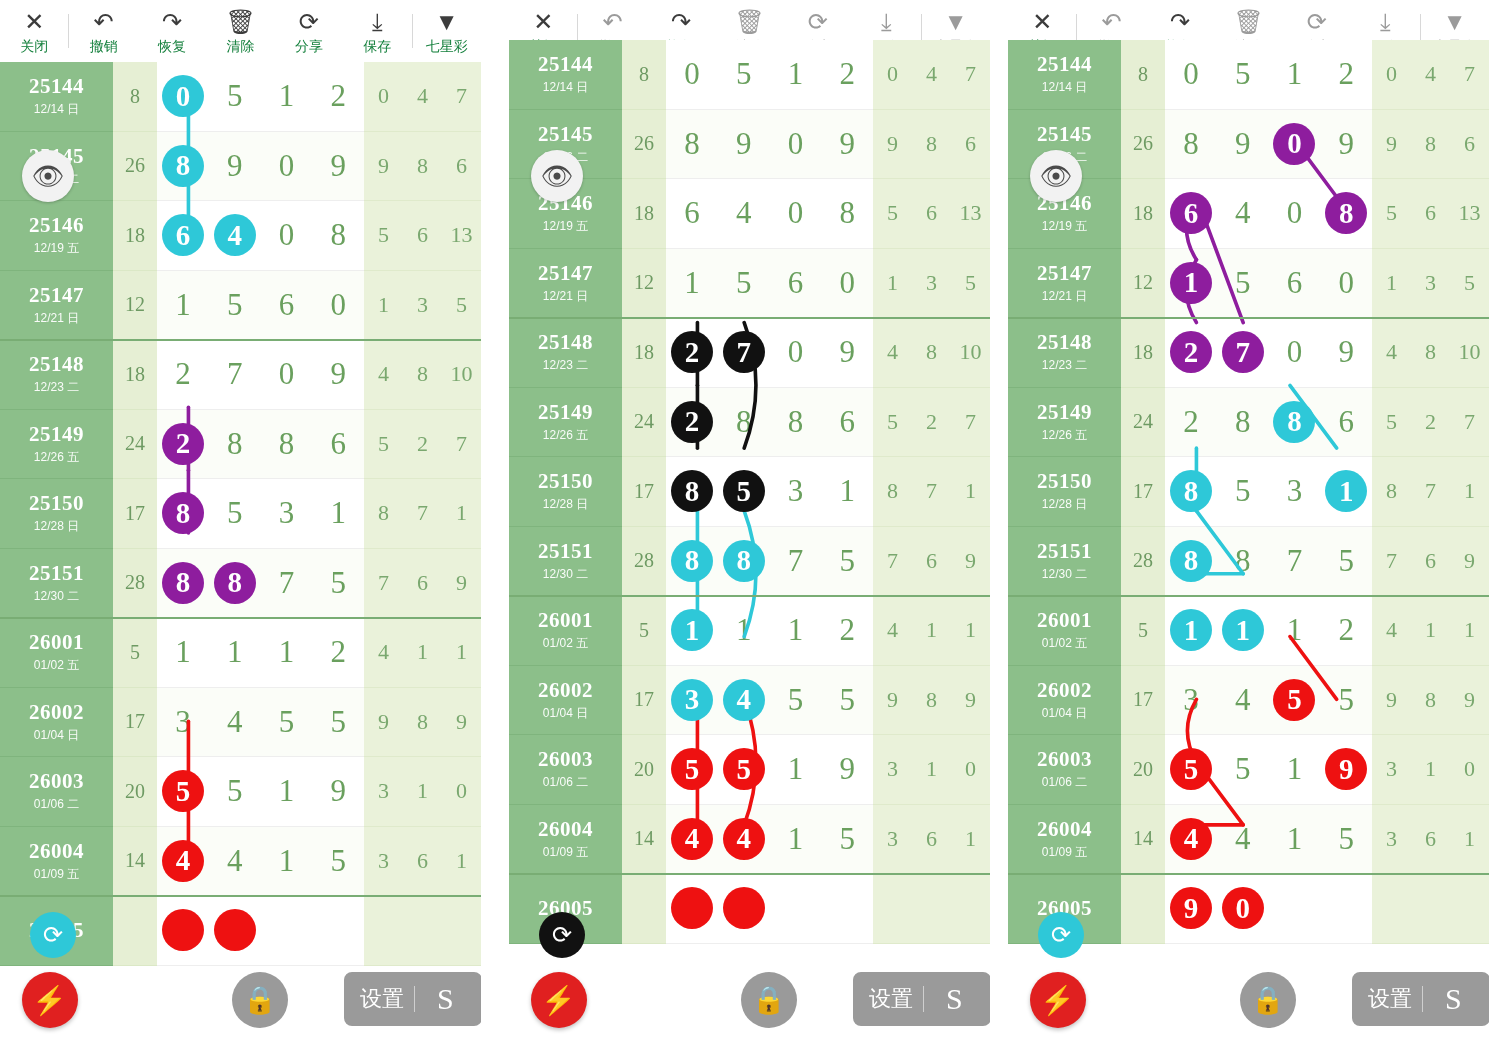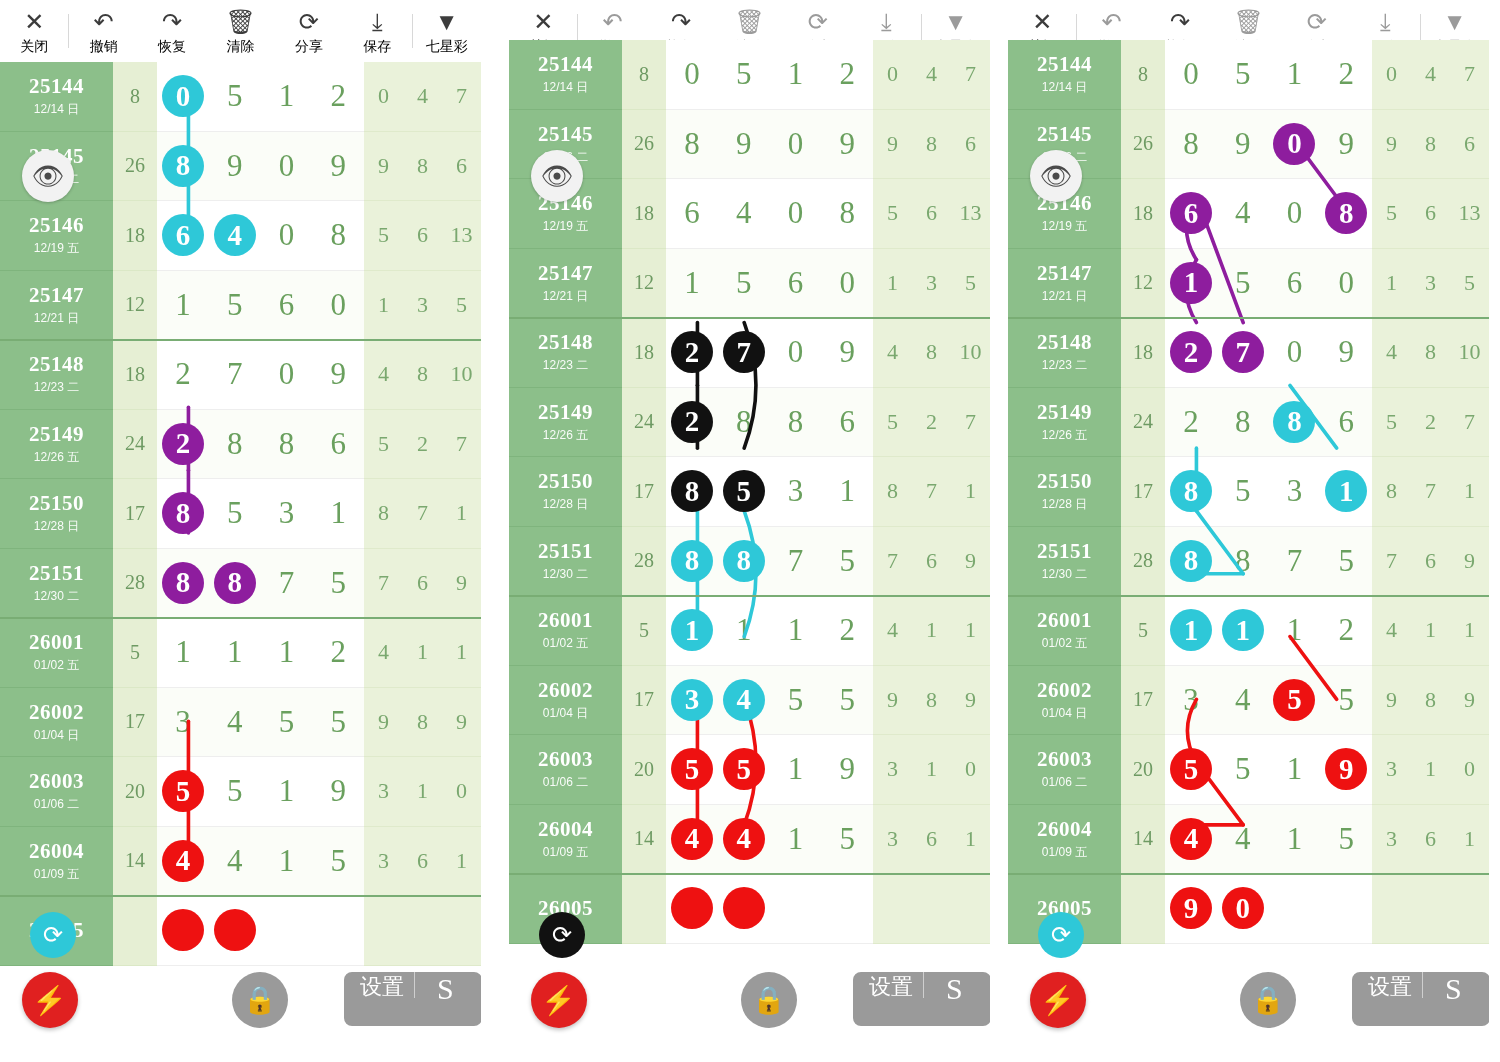--- a/index.html
+++ b/index.html
@@ -44,21 +44,21 @@
   .tb-ico {
     display: block;
     height: 30px;
     line-height: 30px;
     font-size: 24px;
     color: #3c3c3c;
   }
   .tb-lab {
     display: block;
     font-size: 14px;
-    color: #000000;
+    color: #15803d;
     margin-top: 1px;
   }
   .tb-item.dim .tb-ico, .tb-item.dim .tb-lab { color: #9b9b9b; }
   .tb-sep {
     width: 1px;
     height: 34px;
     background: #d8d8d8;
   }
 
   
@@ -232,20 +232,21 @@
     color: #ffffff;
     font-size: 27px;
     z-index: 10;
   }
   .settings-bar {
     position: absolute;
     height: 54px;
     border-radius: 8px;
     background: #9a9a9a;
     display: flex;
+    align-items: center;
     z-index: 10;
     color: #ffffff;
   }
   .settings-bar .sb-label {
     font-size: 22px;
     padding: 0 10px 0 16px;
   }
   .settings-bar .sb-div {
     width: 1px;
     height: 26px;

